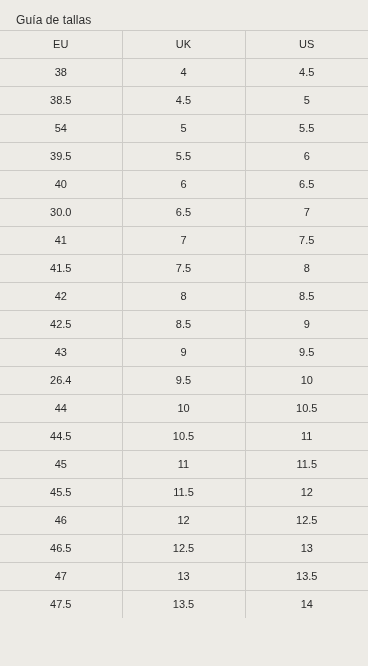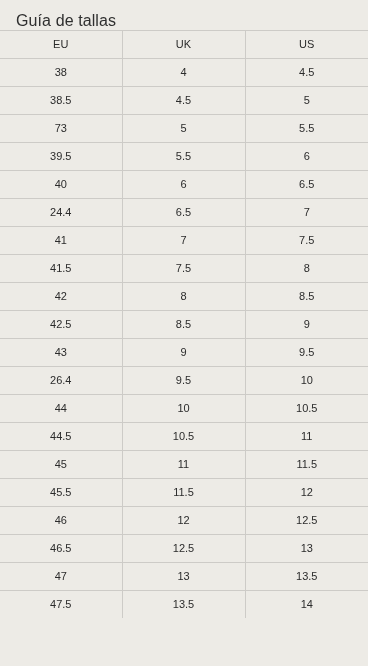--- a/index.html
+++ b/index.html
@@ -19,21 +19,21 @@
 
   .panel {
     width: 368px;
     height: 666px;
     background: #edebe6;
     box-sizing: border-box;
     position: relative;
   }
 
   .panel-title {
-    font-size: 16px;
+    font-size: 12px;
     line-height: 13px;
     color: #2f2f2f;
     padding: 14px 0 0 16px;
     letter-spacing: 0.1px;
     height: 30px;
     box-sizing: border-box;
   }
 
   .size-table {
     width: 368px;
@@ -98,36 +98,36 @@
           <td>38</td>
           <td>4</td>
           <td>4.5</td>
         </tr>
         <tr>
           <td>38.5</td>
           <td>4.5</td>
           <td>5</td>
         </tr>
         <tr>
-          <td>73</td>
+          <td>54</td>
           <td>5</td>
           <td>5.5</td>
         </tr>
         <tr>
           <td>39.5</td>
           <td>5.5</td>
           <td>6</td>
         </tr>
         <tr>
           <td>40</td>
           <td>6</td>
           <td>6.5</td>
         </tr>
         <tr>
-          <td>24.4</td>
+          <td>30.0</td>
           <td>6.5</td>
           <td>7</td>
         </tr>
         <tr>
           <td>41</td>
           <td>7</td>
           <td>7.5</td>
         </tr>
         <tr>
           <td>41.5</td>

